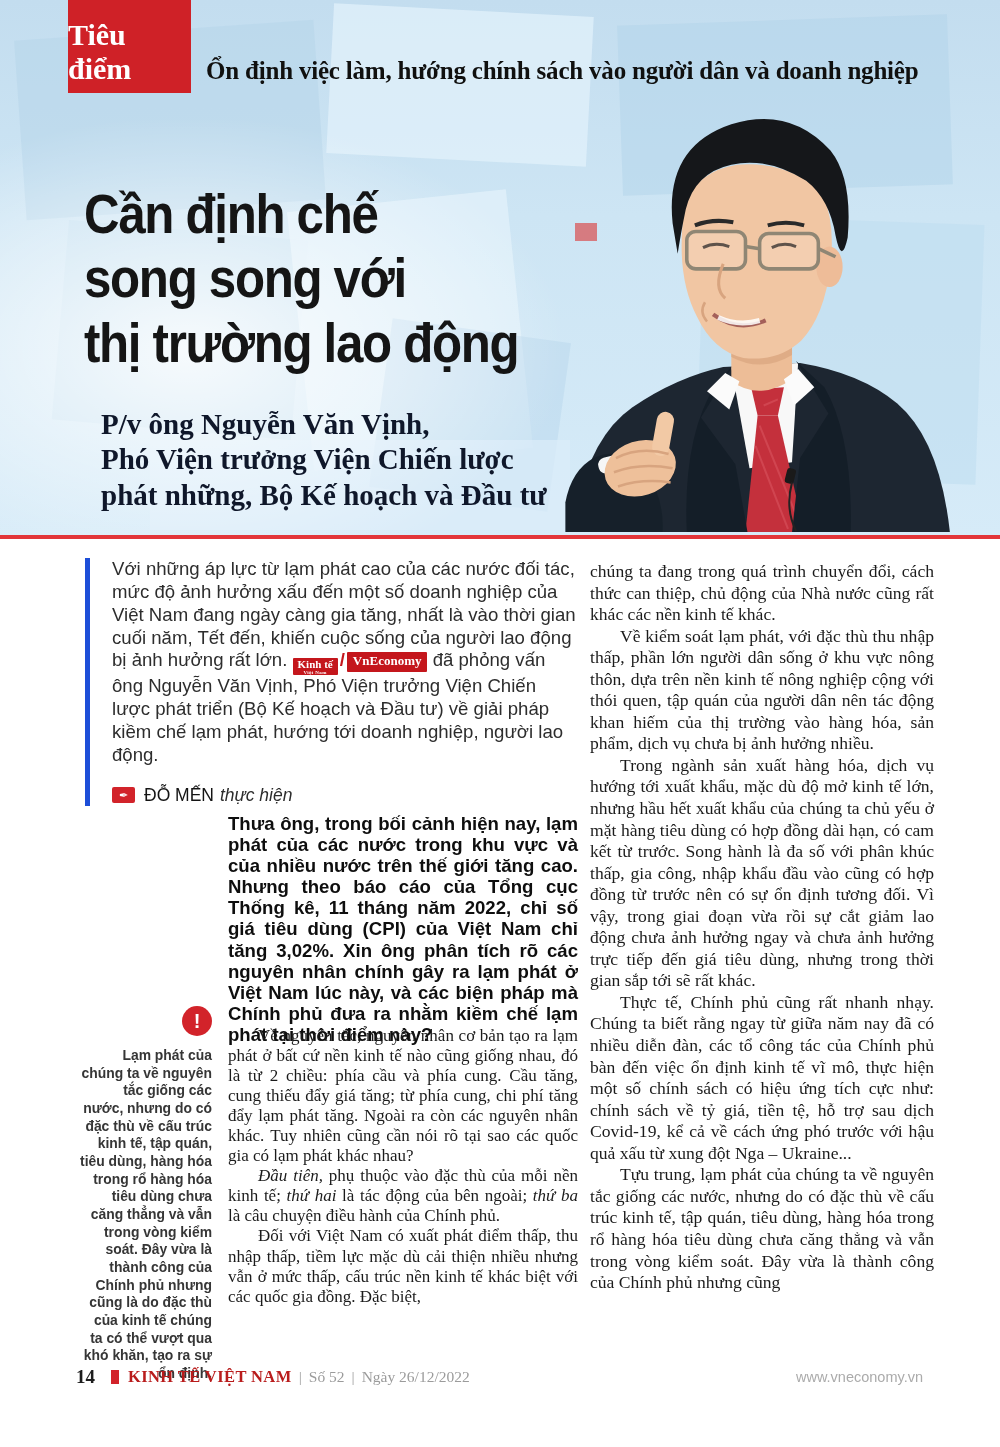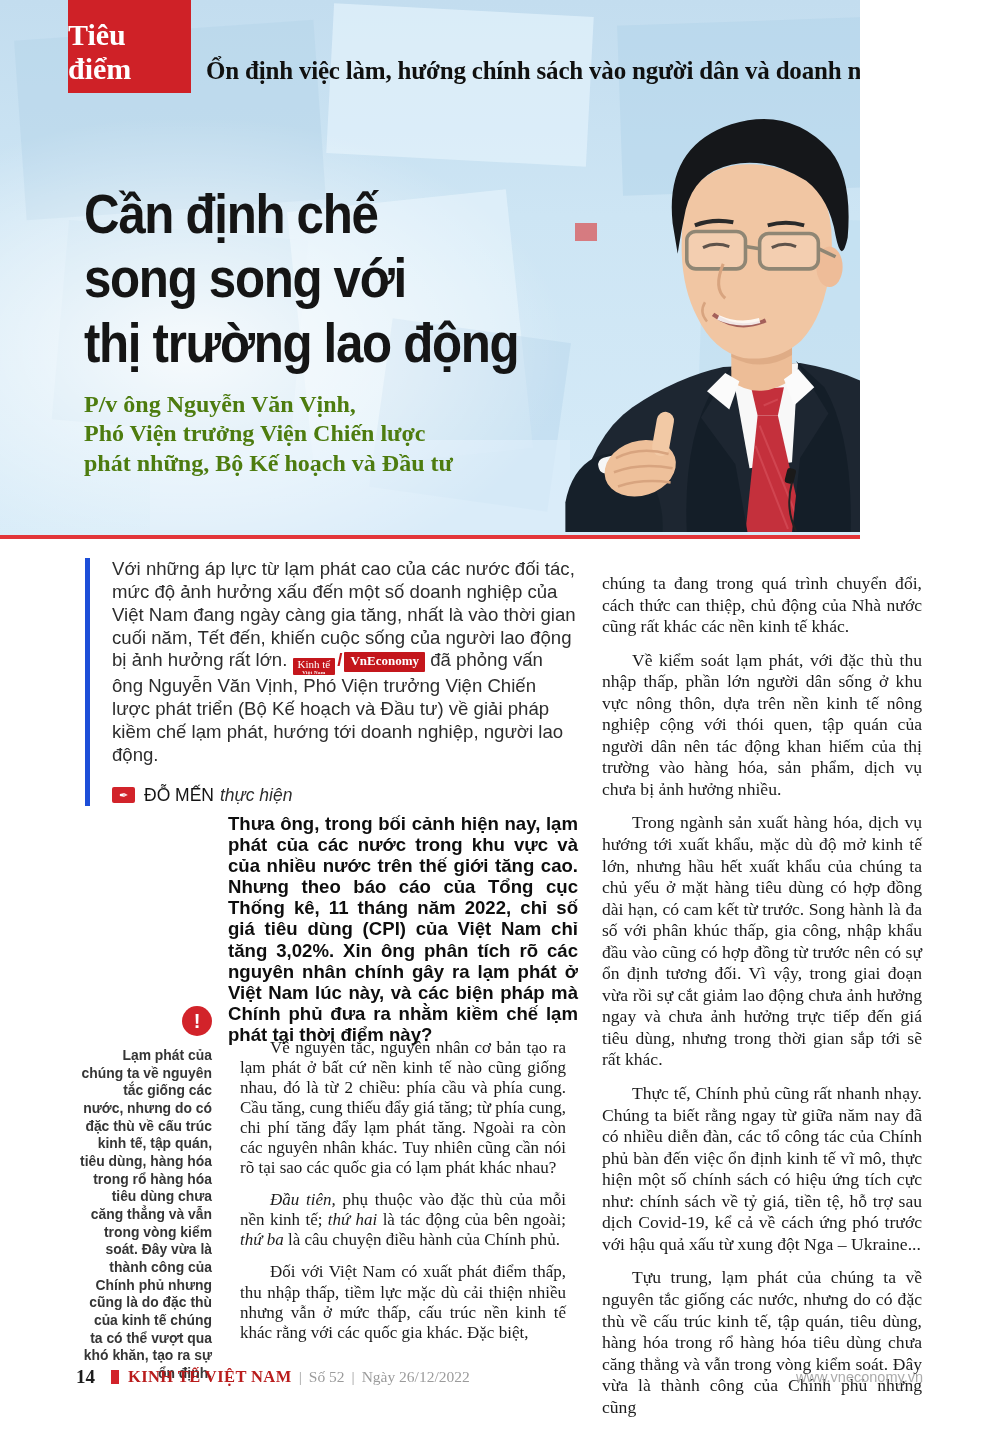--- a/index.html
+++ b/index.html
@@ -1,63 +1,63 @@
 <!DOCTYPE html>
 <html><head>
 <meta charset="utf-8">
 <style>
   html,body{margin:0;padding:0;background:#e8e8e8;}
   .page{position:relative;width:1000px;height:1447px;background:#ffffff;overflow:hidden;
         font-family:"Liberation Sans","DejaVu Sans",sans-serif;}
   
-  .banner{position:absolute;left:0;top:0;width:860px;height:539px;background:#cde5f4;overflow:hidden;}
+  .banner{position:absolute;left:0;top:0;width:1000px;height:539px;background:#cde5f4;overflow:hidden;}
   .collage{position:absolute;inset:0;}
   .collage span{position:absolute;display:block;}
   .glow{position:absolute;left:-60px;top:120px;width:620px;height:420px;
         background:radial-gradient(ellipse at 40% 55%,rgba(255,255,255,.85) 0%,rgba(255,255,255,.35) 45%,rgba(255,255,255,0) 72%);}
   .banner-redline{position:absolute;left:0;top:535px;width:1000px;height:4px;background:#e23539;}
   .kicker{position:absolute;left:68px;top:0;width:123px;height:93px;background:#cf2127;color:#fff;
           font-family:"Liberation Serif","DejaVu Serif",serif;font-weight:700;font-size:30px;
           display:flex;align-items:flex-end;justify-content:center;padding-bottom:7px;box-sizing:border-box;}
   .headline{position:absolute;left:206px;top:57px;margin:0;font-family:"Liberation Serif","DejaVu Serif",serif;
             font-weight:700;font-size:25px;color:#10100f;white-space:nowrap;letter-spacing:-0.2px;}
   .title{position:absolute;left:84px;top:182px;margin:0;color:#151515;
          font-family:"Liberation Sans","DejaVu Sans",sans-serif;font-weight:800;
          font-size:56px;line-height:1.15;letter-spacing:-1.5px;
          transform:scaleX(.88);transform-origin:left top;}
-  .subtitle{position:absolute;left:84px;top:390px;margin:0;font-family:"Liberation Serif","DejaVu Serif",serif;
-            font-weight:700;font-size:24px;line-height:1.22;color:#4d7c0f;}
+  .subtitle{position:absolute;left:84px;top:390px;margin:17px;font-family:"Liberation Serif","DejaVu Serif",serif;
+            font-weight:700;font-size:29px;line-height:1.22;color:#0f172a;}
   .portrait{position:absolute;left:535px;top:108px;width:425px;height:428px;}
   
   .intro-wrap{position:absolute;left:85px;top:558px;width:494px;border-left:5px solid #1d4ed8;
               padding-left:22px;box-sizing:border-box;}
   .intro{margin:0;font-size:18.6px;line-height:1.23;color:#2d2d2d;}
   .logo-badge{display:inline-flex;flex-direction:column;align-items:center;background:#c4161c;color:#fff;
               padding:1px 5px 0 5px;border-radius:1px;vertical-align:-2px;line-height:1;
               font-family:"Liberation Serif","DejaVu Serif",serif;}
-  .logo-badge .l1{font-weight:400;font-size:11px;}
+  .logo-badge .l1{font-weight:700;font-size:11px;}
   .logo-badge .l2{font-weight:700;font-size:5px;letter-spacing:.4px;}
   .logo-sep{color:#c4161c;font-weight:700;padding:0 2px;}
   .logo-badge2{display:inline-block;background:#c4161c;color:#fff;padding:1.5px 6px 2.5px 6px;border-radius:1px;
                font-family:"Liberation Serif","DejaVu Serif",serif;font-weight:700;font-size:13px;vertical-align:1px;text-align:center;}
   .byline{margin-top:18px;display:flex;align-items:center;}
   .byline-icon{width:23px;height:16px;background:#d2232a;color:#fff;border-radius:2px;
                display:flex;align-items:center;justify-content:center;font-size:11px;margin-right:9px;}
   .byline-author{font-weight:400;font-size:17.5px;color:#141414;}
   .byline-role{font-style:italic;font-size:17.5px;color:#2c2c2c;margin-left:6px;}
   
   .question{position:absolute;left:228px;top:813px;width:350px;margin:0;text-align:justify;
             font-weight:700;font-size:18.6px;line-height:1.135;color:#0e0e0e;}
   .left-body{position:absolute;left:228px;top:1026px;width:350px;
              font-family:"Liberation Serif","DejaVu Serif",serif;font-size:17px;line-height:1.18;
              color:#1b1b1b;text-align:justify;}
   .right-body{position:absolute;left:590px;top:561px;width:344px;
               font-family:"Liberation Serif","DejaVu Serif",serif;font-size:17.6px;line-height:1.225;
               color:#1b1b1b;text-align:justify;}
-  .left-body p,.right-body p{margin:12px;text-indent:30px;}
+  .left-body p,.right-body p{margin:0;text-indent:30px;}
   .right-body p.noindent{text-indent:0;}
   .seg-i{font-style:italic;}
   
   .pullquote{position:absolute;left:80px;top:1006px;width:132px;text-align:right;}
   .pq-icon{display:inline-flex;width:30px;height:30px;border-radius:50%;background:#d2232a;color:#fff;
            align-items:center;justify-content:center;font-weight:800;font-size:20px;margin-bottom:11px;}
   .pq-text{margin:0;font-weight:700;font-size:13.9px;line-height:1.27;color:#363636;}
   
   .footer{position:absolute;left:76px;top:1366px;width:847px;display:flex;align-items:center;
           font-family:"Liberation Serif","DejaVu Serif",serif;}
@@ -177,21 +177,21 @@
   <p class="question">Thưa ông, trong bối cảnh hiện nay, lạm phát của các nước trong khu vực và của nhiều nước trên thế giới tăng cao. Nhưng theo báo cáo của Tổng cục Thống kê, 11 tháng năm 2022, chỉ số giá tiêu dùng (CPI) của Việt Nam chỉ tăng 3,02%. Xin ông phân tích rõ các nguyên nhân chính gây ra lạm phát ở Việt Nam lúc này, và các biện pháp mà Chính phủ đưa ra nhằm kiềm chế lạm phát tại thời điểm này?</p>
 
   <div class="pullquote">
     <span class="pq-icon">!</span>
     <p class="pq-text">Lạm phát của chúng ta về nguyên tắc giống các nước, nhưng do có đặc thù về cấu trúc kinh tế, tập quán, tiêu dùng, hàng hóa trong rổ hàng hóa tiêu dùng chưa căng thẳng và vẫn trong vòng kiểm soát. Đây vừa là thành công của Chính phủ nhưng cũng là do đặc thù của kinh tế chúng ta có thể vượt qua khó khăn, tạo ra sự ổn định.</p>
   </div>
 
   <div class="left-body">
     <p>Về nguyên tắc, nguyên nhân cơ bản tạo ra lạm phát ở bất cứ nền kinh tế nào cũng giống nhau, đó là từ 2 chiều: phía cầu và phía cung. Cầu tăng, cung thiếu đẩy giá tăng; từ phía cung, chi phí tăng đẩy lạm phát tăng. Ngoài ra còn các nguyên nhân khác. Tuy nhiên cũng cần nói rõ tại sao các quốc gia có lạm phát khác nhau?</p>
     <p><span class="seg-i">Đầu tiên,</span><span> phụ thuộc vào đặc thù của mỗi nền kinh tế; </span><span class="seg-i">thứ hai</span><span> là tác động của bên ngoài; </span><span class="seg-i">thứ ba</span><span> là câu chuyện điều hành của Chính phủ.</span></p>
-    <p>Đối với Việt Nam có xuất phát điểm thấp, thu nhập thấp, tiềm lực mặc dù cải thiện nhiều nhưng vẫn ở mức thấp, cấu trúc nền kinh tế khác rằng với các quốc gia khác. Đặc biệt,</p>
+    <p>Đối với Việt Nam có xuất phát điểm thấp, thu nhập thấp, tiềm lực mặc dù cải thiện nhiều nhưng vẫn ở mức thấp, cấu trúc nền kinh tế khác biệt với các quốc gia đồng. Đặc biệt,</p>
   </div>
 
   <div class="right-body">
     <p class="noindent">chúng ta đang trong quá trình chuyển đổi, cách thức can thiệp, chủ động của Nhà nước cũng rất khác các nền kinh tế khác.</p>
     <p>Về kiểm soát lạm phát, với đặc thù thu nhập thấp, phần lớn người dân sống ở khu vực nông thôn, dựa trên nền kinh tế nông nghiệp cộng với thói quen, tập quán của người dân nên tác động khan hiếm của thị trường vào hàng hóa, sản phẩm, dịch vụ chưa bị ảnh hưởng nhiều.</p>
     <p>Trong ngành sản xuất hàng hóa, dịch vụ hướng tới xuất khẩu, mặc dù độ mở kinh tế lớn, nhưng hầu hết xuất khẩu của chúng ta chủ yếu ở mặt hàng tiêu dùng có hợp đồng dài hạn, có cam kết từ trước. Song hành là đa số với phân khúc thấp, gia công, nhập khẩu đầu vào cũng có hợp đồng từ trước nên có sự ổn định tương đối. Vì vậy, trong giai đoạn vừa rồi sự cắt giảm lao động chưa ảnh hưởng ngay và chưa ảnh hưởng trực tiếp đến giá tiêu dùng, nhưng trong thời gian sắp tới sẽ rất khác.</p>
     <p>Thực tế, Chính phủ cũng rất nhanh nhạy. Chúng ta biết rằng ngay từ giữa năm nay đã có nhiều diễn đàn, các tổ công tác của Chính phủ bàn đến việc ổn định kinh tế vĩ mô, thực hiện một số chính sách có hiệu ứng tích cực như: chính sách về tỷ giá, tiền tệ, hỗ trợ sau dịch Covid-19, kể cả về cách ứng phó trước với hậu quả xấu từ xung đột Nga – Ukraine...</p>
     <p>Tựu trung, lạm phát của chúng ta về nguyên tắc giống các nước, nhưng do có đặc thù về cấu trúc kinh tế, tập quán, tiêu dùng, hàng hóa trong rổ hàng hóa tiêu dùng chưa căng thẳng và vẫn trong vòng kiểm soát. Đây vừa là thành công của Chính phủ nhưng cũng</p>
   </div>
 

